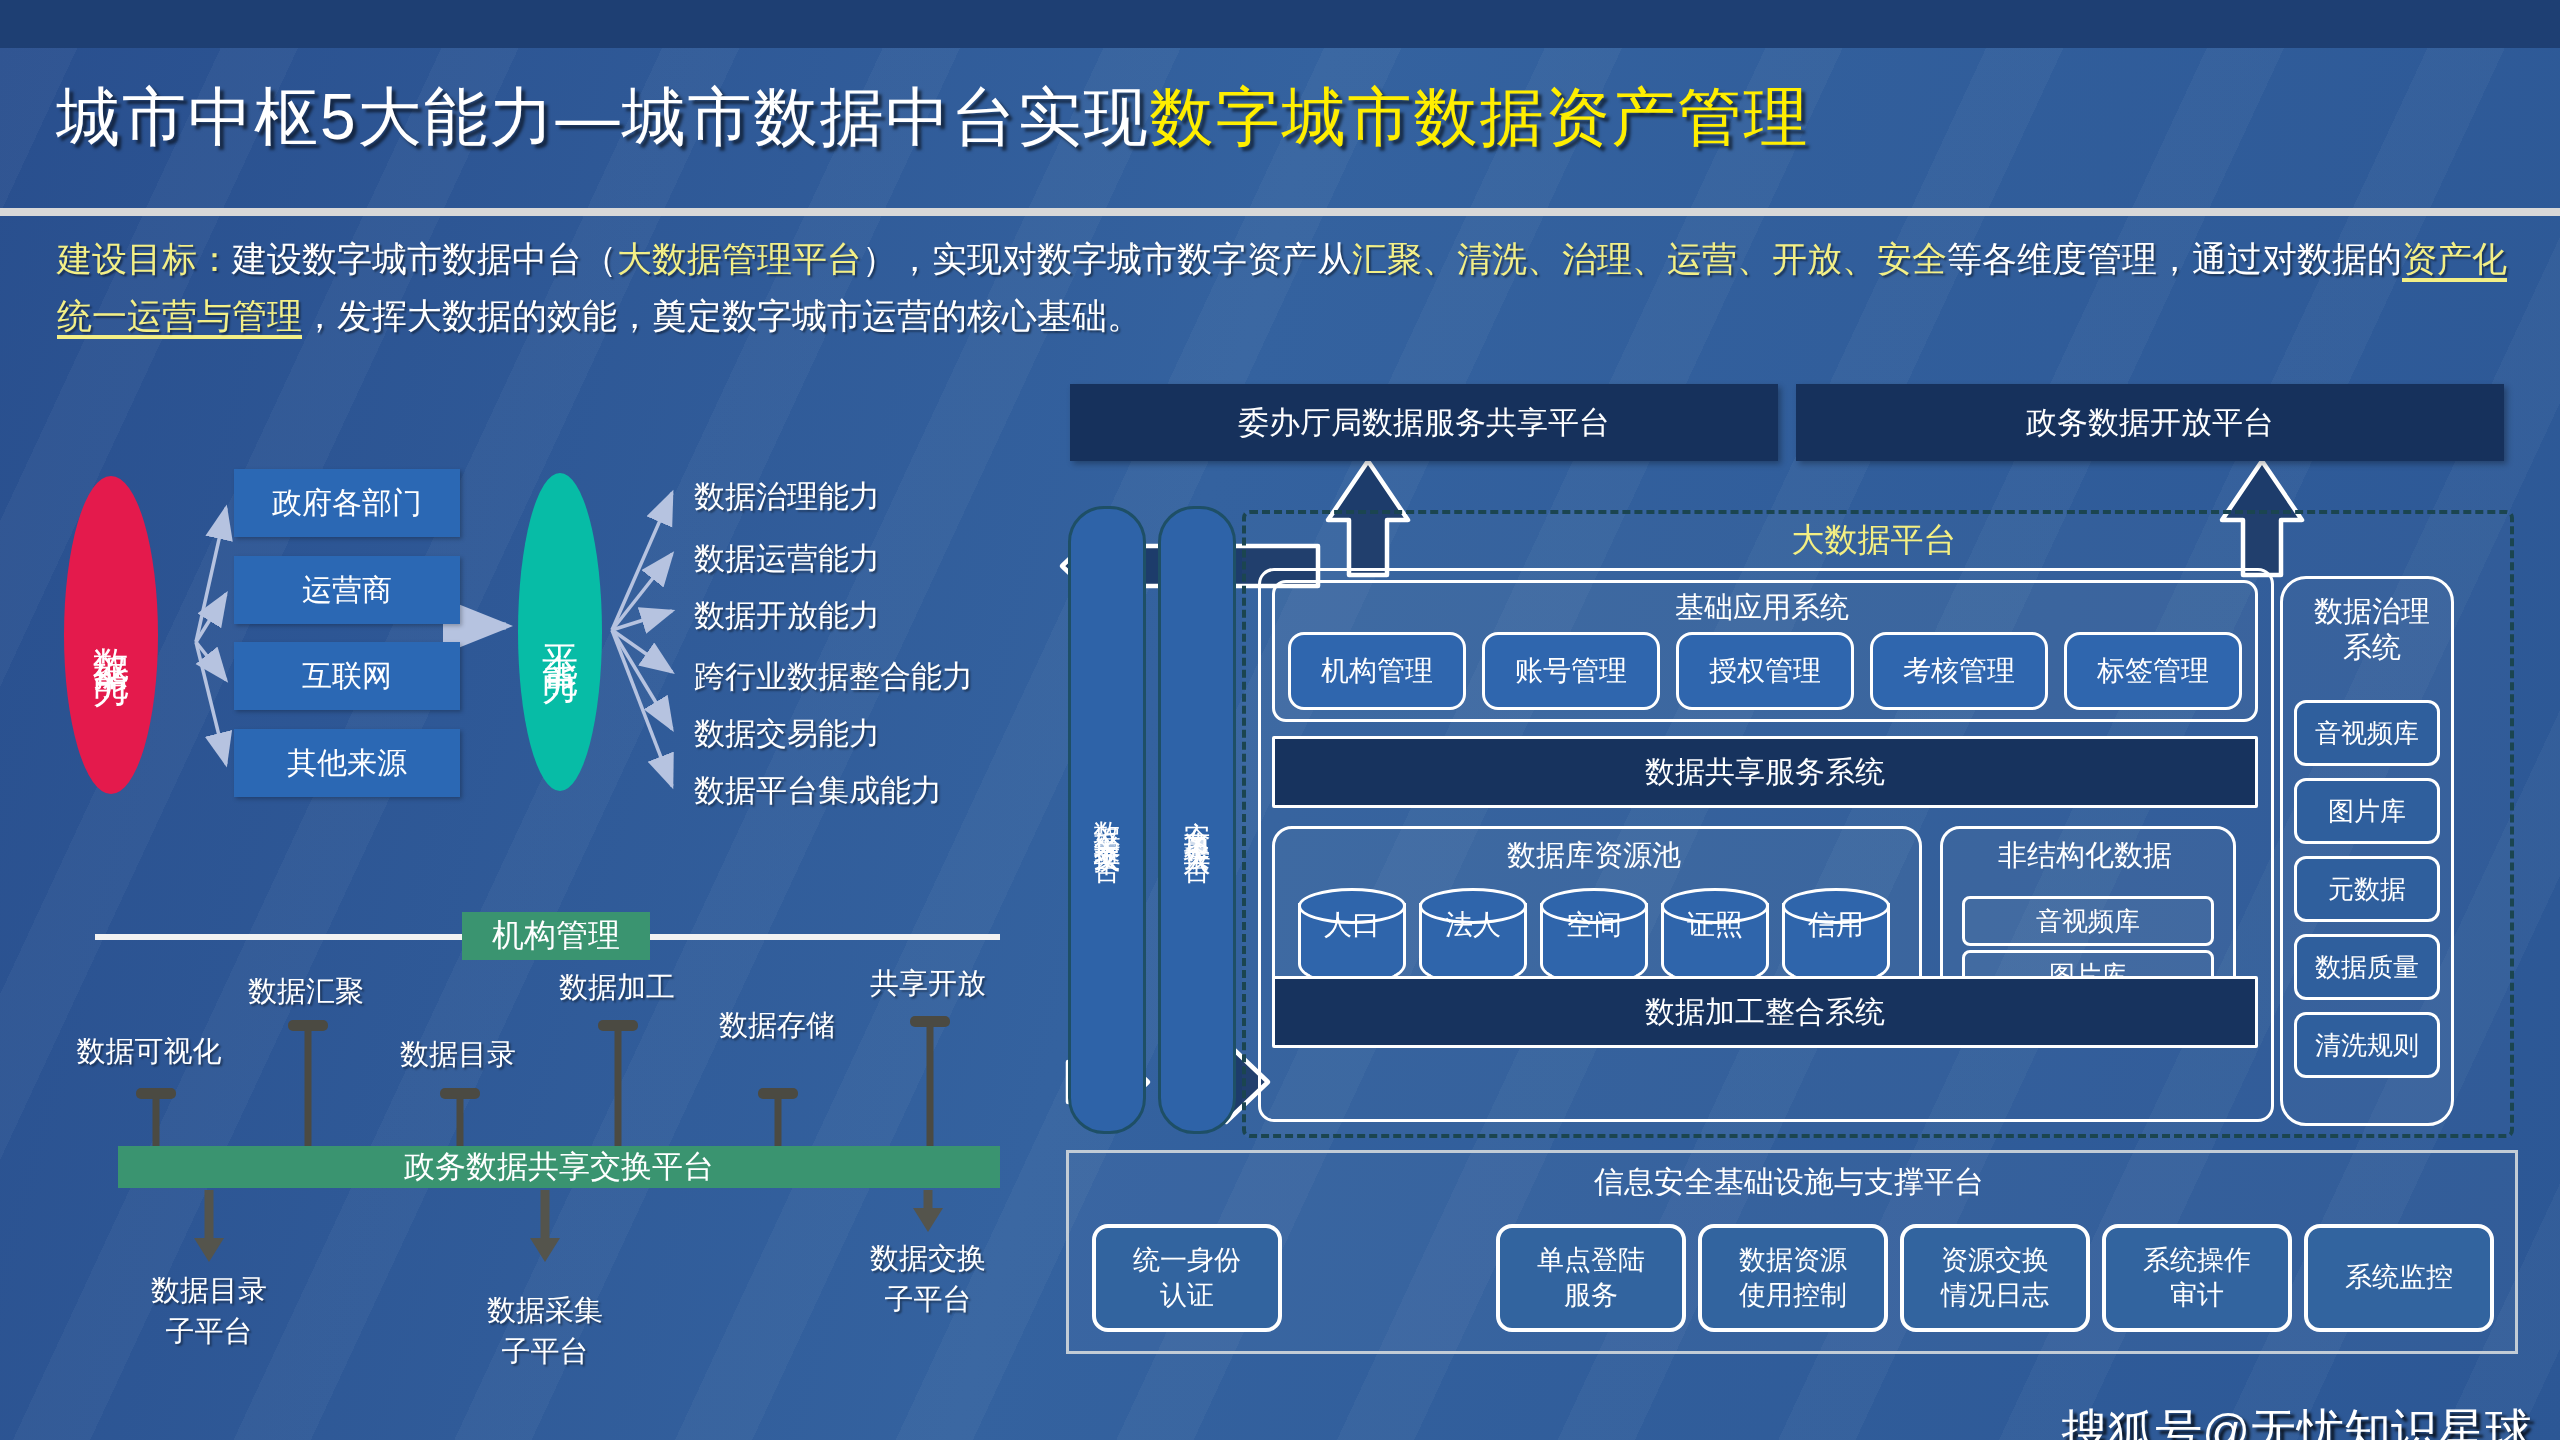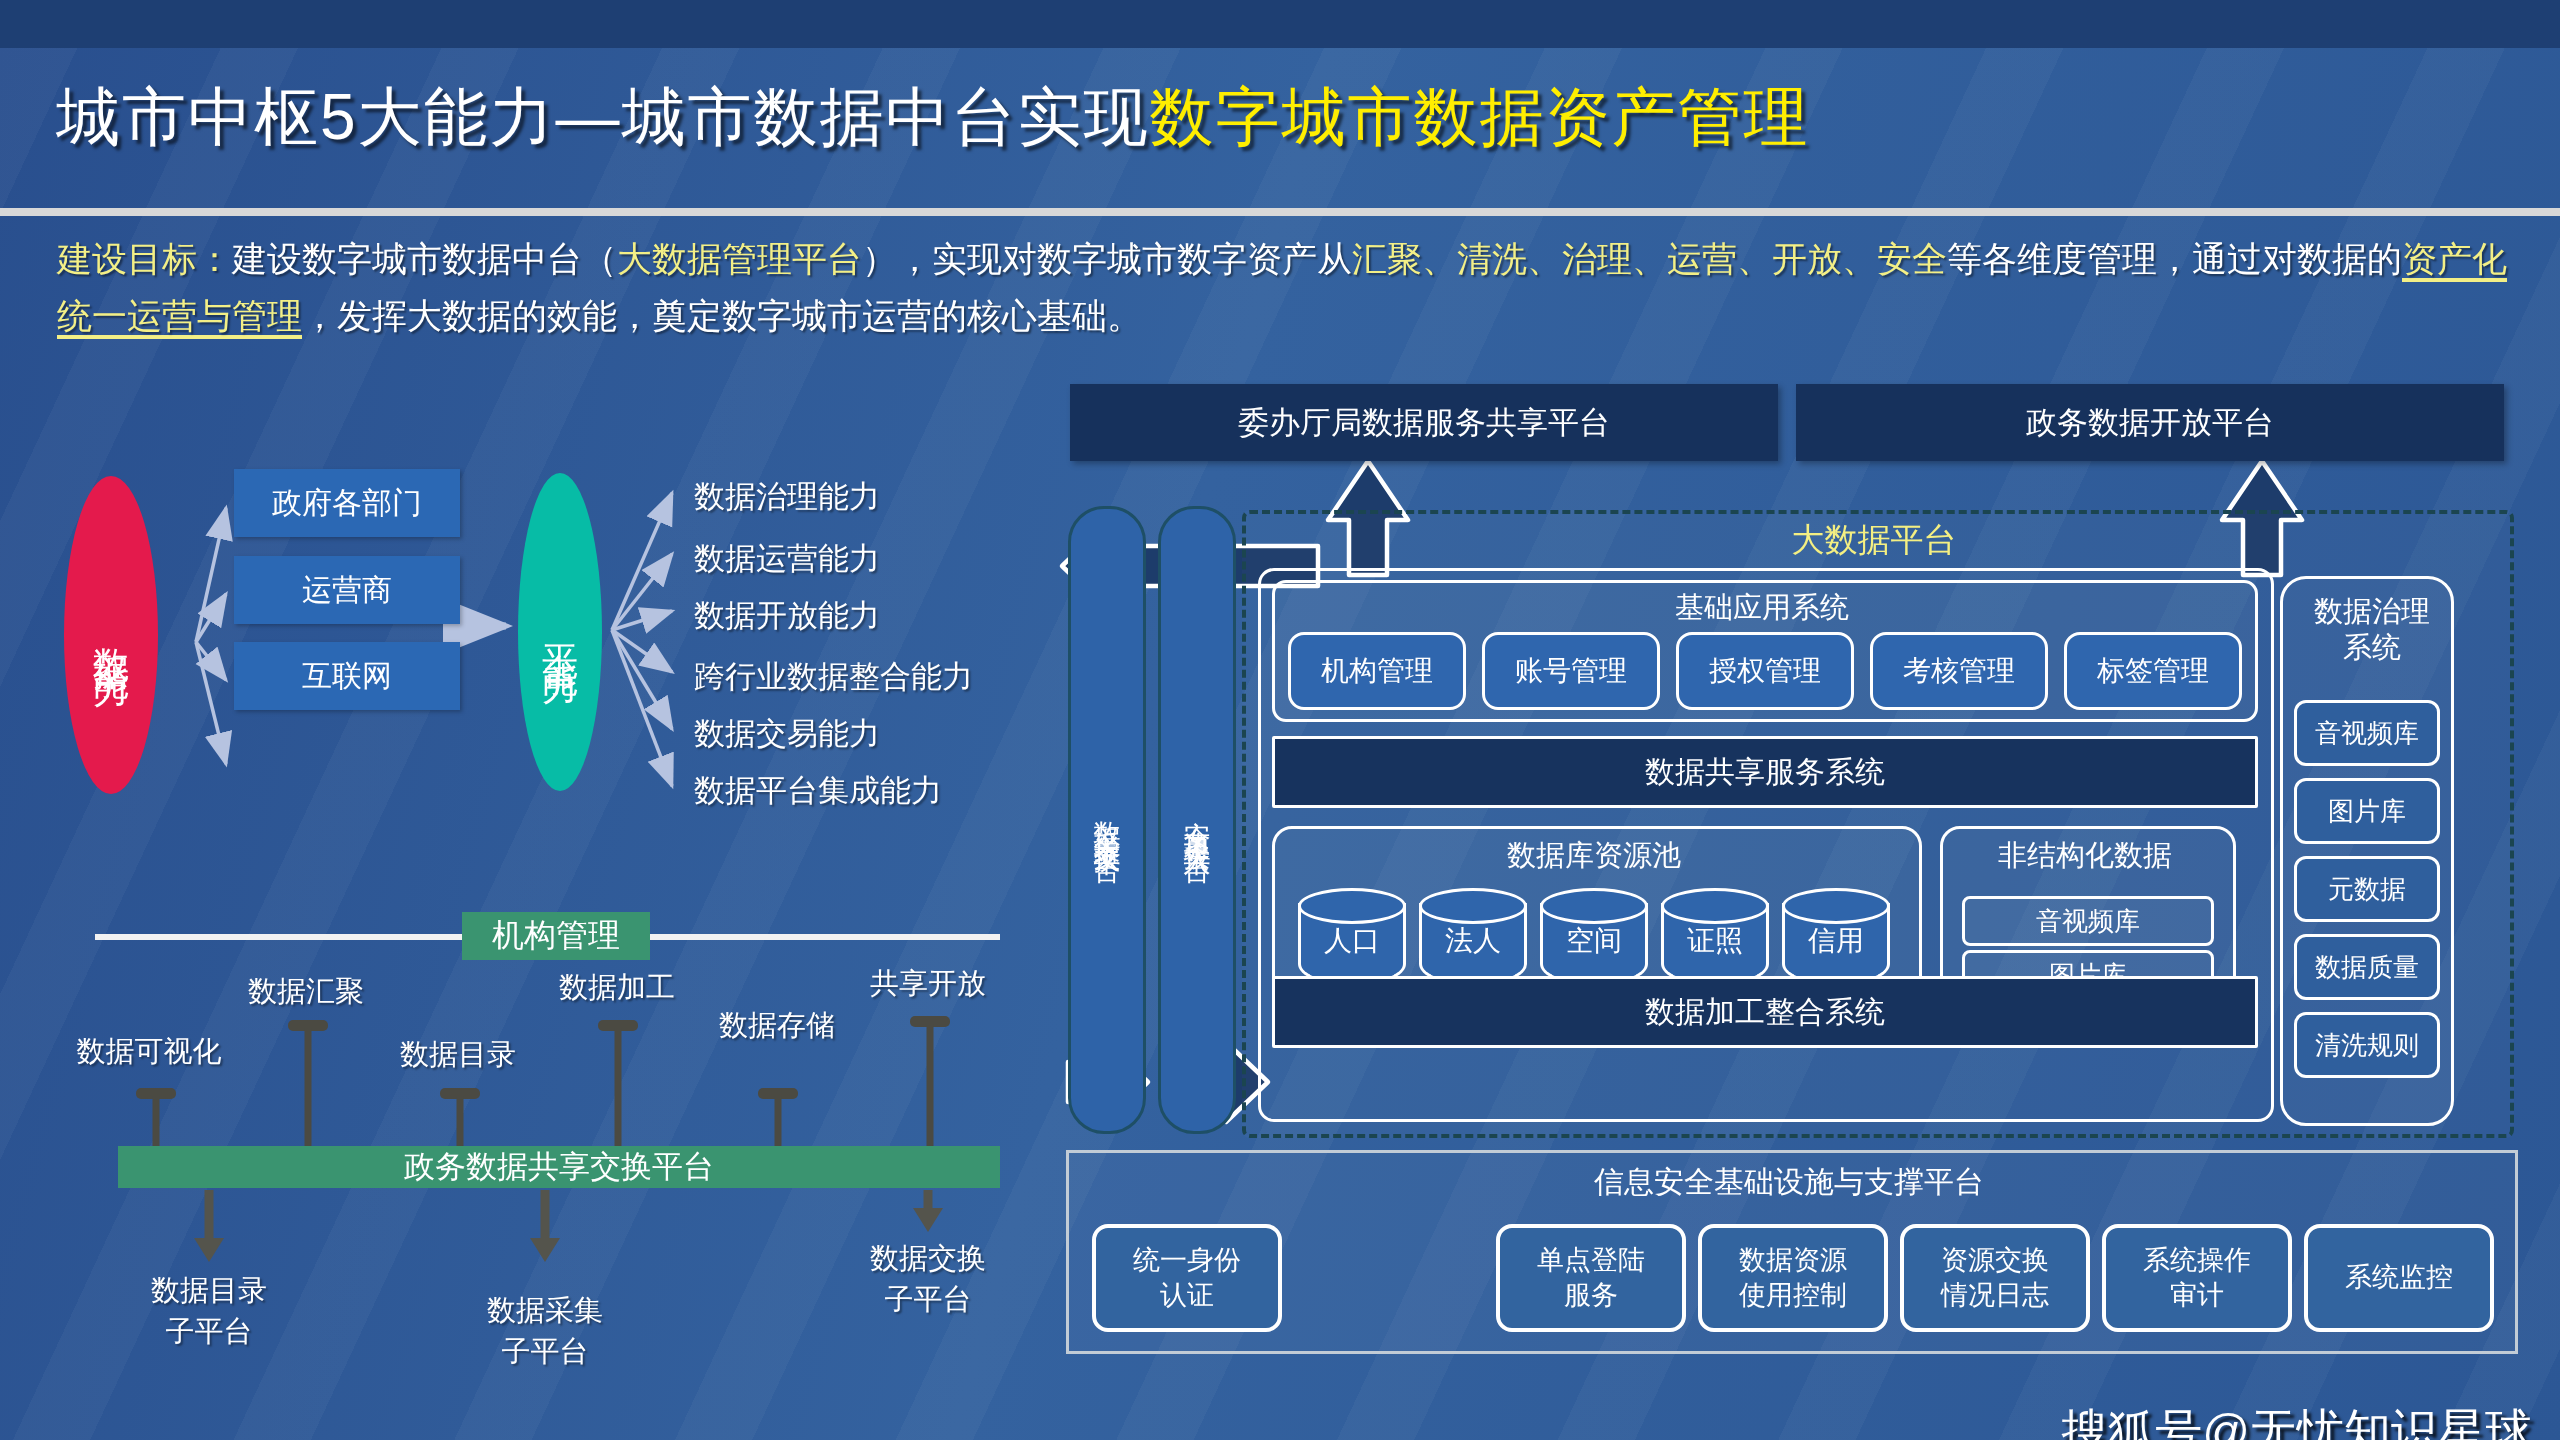--- a/index.html
+++ b/index.html
@@ -53,21 +53,21 @@
   .p-title{font-size:29px;text-align:center;}
   .app-box{top:584px;width:172px;height:72px;border:3px solid #fff;border-radius:16px;
     background:#2f66ae;font-size:28px;}
   .dark-bar{left:1272px;width:980px;height:66px;background:#17335e;border:3px solid #fff;
     border-radius:2px;font-size:30px;}
   .cyl{top:840px;width:108px;height:98px;}
   .cyl .body{position:absolute;left:0;top:15px;width:102px;height:80px;background:#2f65ab;
     border:3px solid #fff;border-top:none;border-radius:0 0 54px 54px / 0 0 22px 22px;}
   .cyl .top{position:absolute;left:0;top:0;width:102px;height:30px;background:#2f65ab;
     border:3px solid #fff;border-radius:50%;}
-  .cyl .lbl{position:absolute;left:0;top:34px;width:108px;text-align:center;font-size:28px;}
+  .cyl .lbl{position:absolute;left:0;top:18px;width:108px;text-align:center;font-size:28px;}
   .us-box{left:1962px;width:246px;height:44px;border:3px solid #fff;border-radius:8px;font-size:26px;background:rgba(255,255,255,0.04);}
   .gov-col{left:2280px;top:528px;width:168px;height:544px;border:3px solid #fff;border-radius:26px;background:rgba(255,255,255,0.03);}
   .gov-title{left:2280px;top:545px;width:168px;font-size:29px;line-height:1.25;white-space:pre-line;text-align:center;padding-left:8px;}
   .gov-box{left:2294px;width:140px;height:60px;border:3px solid #fff;border-radius:12px;
     background:#2f5f9d;font-size:26px;}
   
   .sec-panel{left:1066px;top:1102px;width:1446px;height:198px;border:3px solid #c2ccd6;
     background:rgba(255,255,255,0.03);}
   .sec-title{left:1066px;top:1114px;width:1446px;font-size:30px;text-align:center;}
   .sec-item{top:1176px;width:182px;height:100px;border:4px solid #fff;border-radius:16px;
@@ -137,20 +137,21 @@
       <polygon points="1182,518 1224,478 1224,498 1318,498 1318,538 1224,538 1224,558"></polygon>
       <polygon points="1148,1034 1106,994 1106,1014 1068,1014 1068,1054 1106,1054 1106,1074"></polygon>
       <polygon points="1268,1034 1226,994 1226,1014 1172,1014 1172,1054 1226,1054 1226,1074"></polygon>
     </g>
   </svg>
 
   <div class="abs ctr ellipse red-ell">数据能力</div>
   <div class="abs ctr src-box" style="top:421px">政府各部门</div>
   <div class="abs ctr src-box" style="top:508px">运营商</div>
   <div class="abs ctr src-box" style="top:594px">互联网</div>
+  <div class="abs ctr src-box" style="top:681px">其他来源</div>
   <div class="abs ctr ellipse teal-ell">平台能力</div>
   <div class="abs cap" style="top:428px">数据治理能力</div>
   <div class="abs cap" style="top:490px">数据运营能力</div>
   <div class="abs cap" style="top:547px">数据开放能力</div>
   <div class="abs cap" style="top:608px">跨行业数据整合能力</div>
   <div class="abs cap" style="top:665px">数据交易能力</div>
   <div class="abs cap" style="top:722px">数据平台集成能力</div>
 
   <div class="abs hline"></div>
   <div class="abs ctr sec-box">机构管理</div>

